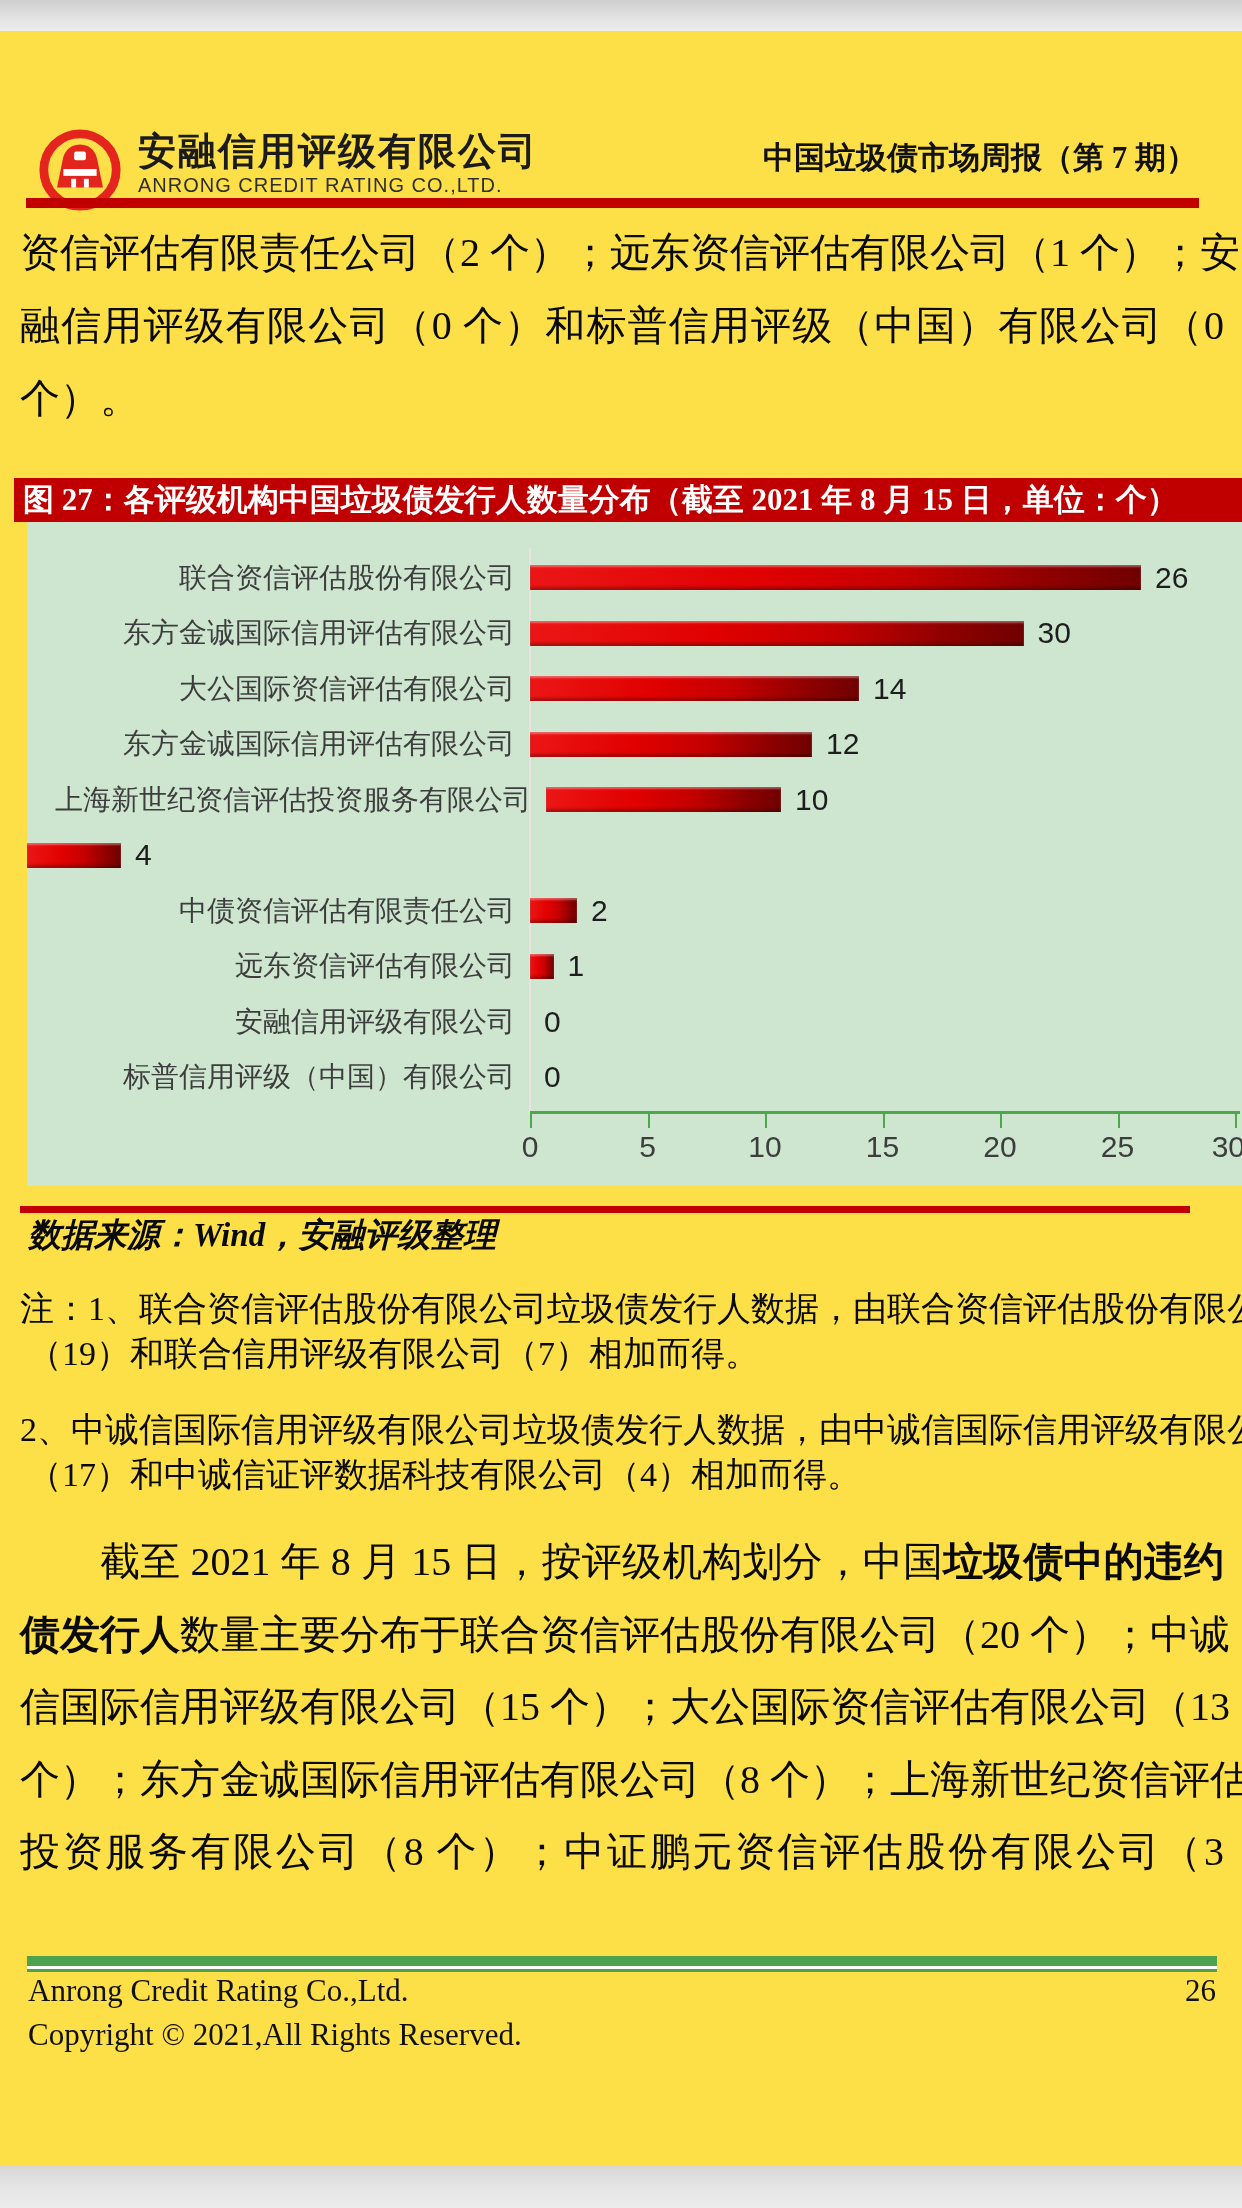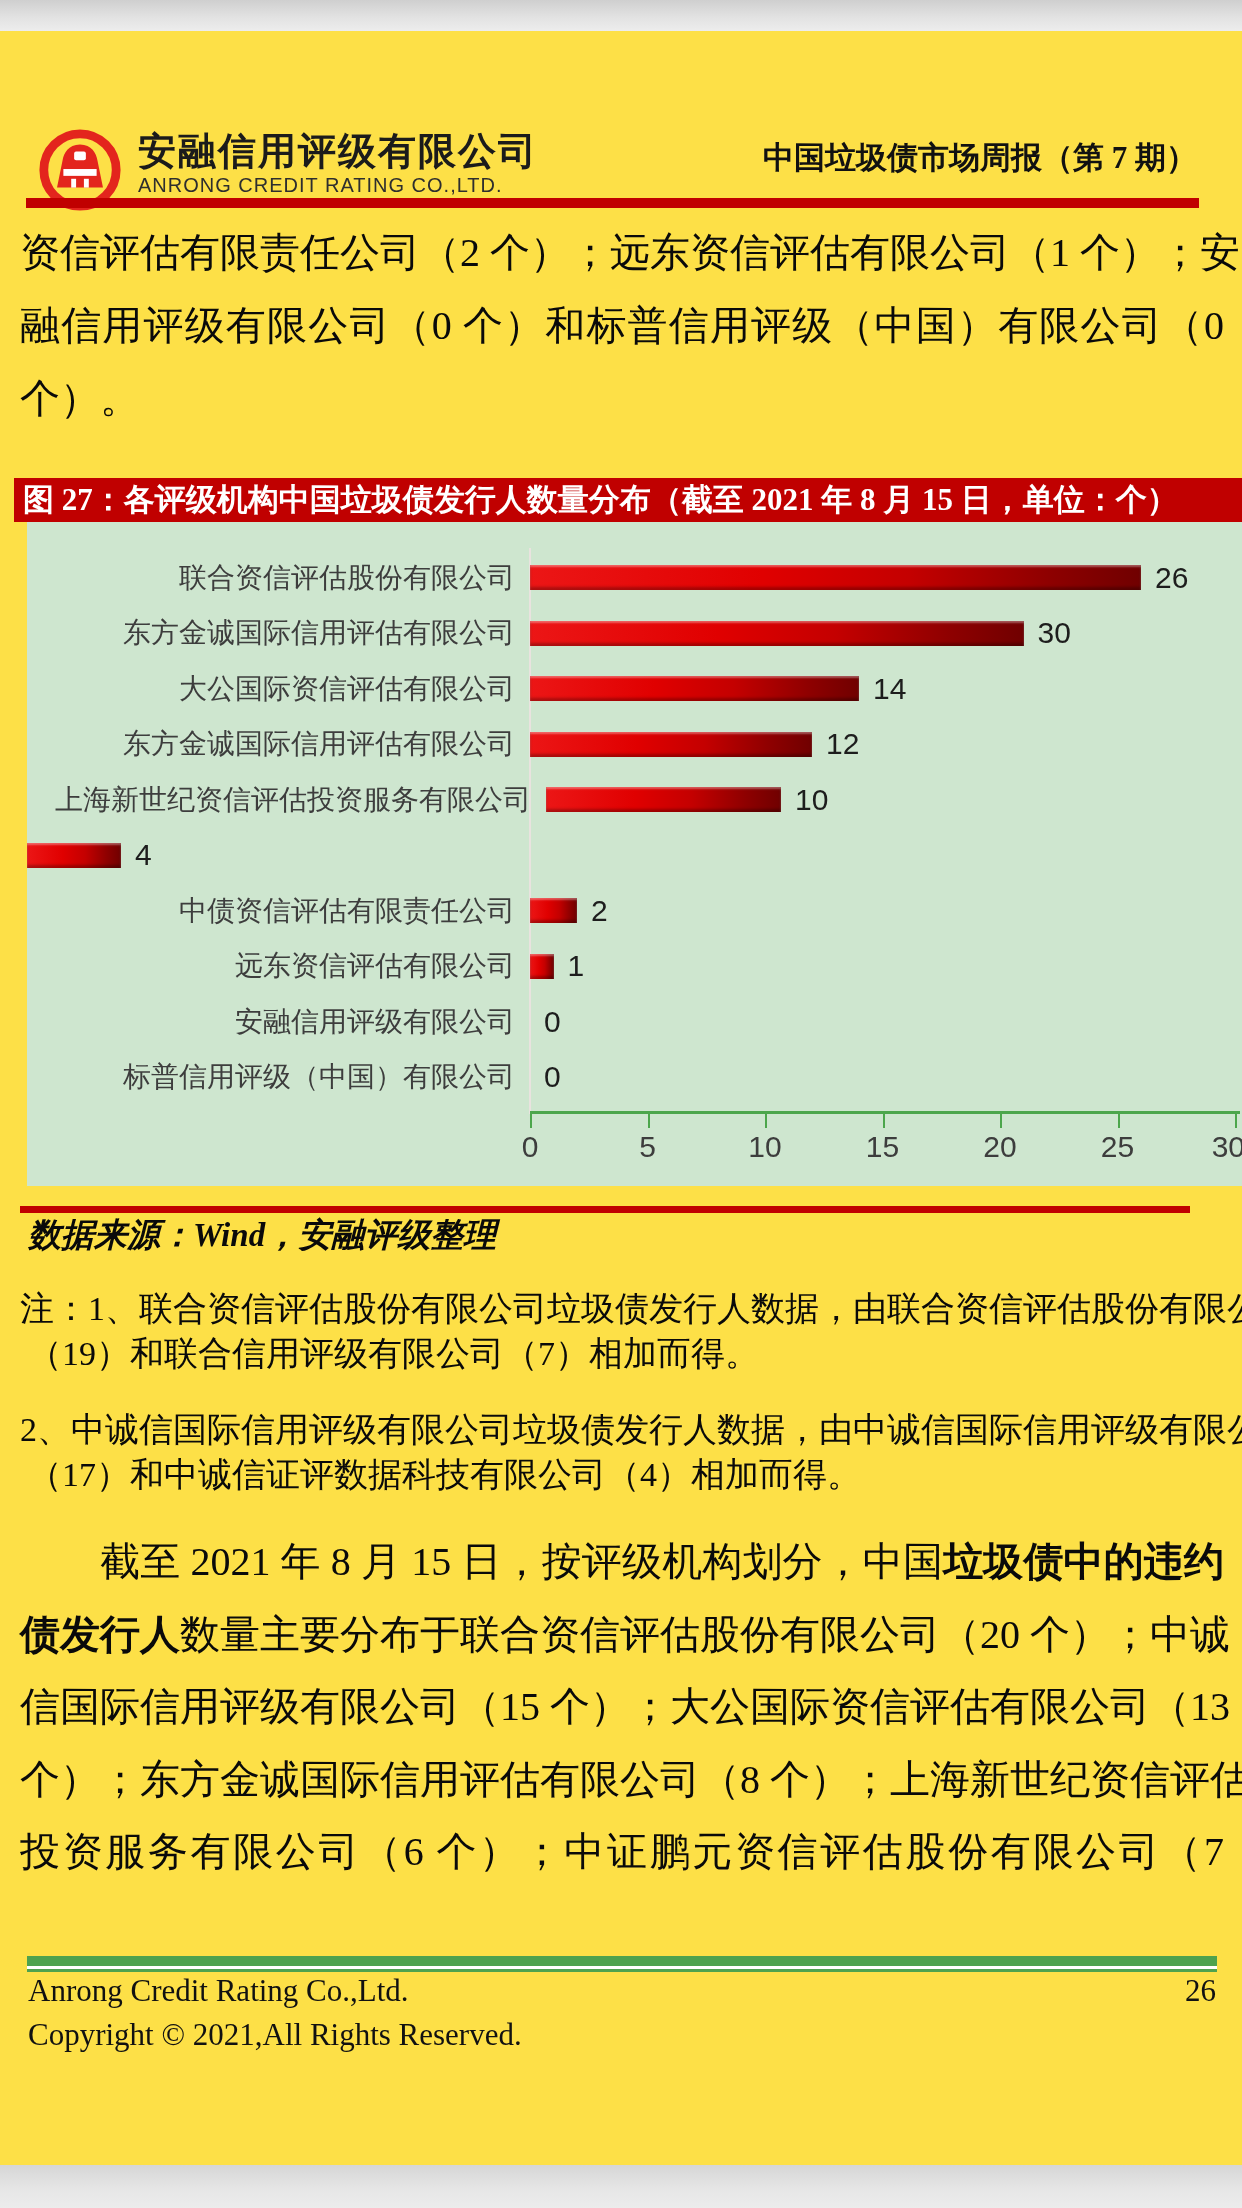--- a/index.html
+++ b/index.html
@@ -201,21 +201,21 @@
   <div class="notes note2">
     <div class="jline">2、中诚信国际信用评级有限公司垃圾债发行人数据，由中诚信国际信用评级有限公司</div>
     <div class="plain">（17）和中诚信证评数据科技有限公司（4）相加而得。</div>
   </div>
 
   <div class="body-para">
     <div class="jline indent"><span>截至 2021 年 8 月 15 日，按评级机构划分，中国</span><span class="b">垃圾债中的违约</span></div>
     <div class="jline"><span class="b">债发行人</span><span>数量主要分布于联合资信评估股份有限公司（20 个）；中诚</span></div>
     <div class="jline">信国际信用评级有限公司（15 个）；大公国际资信评估有限公司（13</div>
     <div class="jline">个）；东方金诚国际信用评估有限公司（8 个）；上海新世纪资信评估</div>
-    <div class="jline">投资服务有限公司（6 个）；中证鹏元资信评估股份有限公司（7</div>
+    <div class="jline">投资服务有限公司（8 个）；中证鹏元资信评估股份有限公司（3</div>
   </div>
 
   <div class="footer-rule">
     <div class="fr-thick"></div>
     <div class="fr-gap"></div>
     <div class="fr-thin"></div>
   </div>
   <div class="footer-line">
     <span>Anrong Credit Rating Co.,Ltd.</span>
     <span>26</span>

